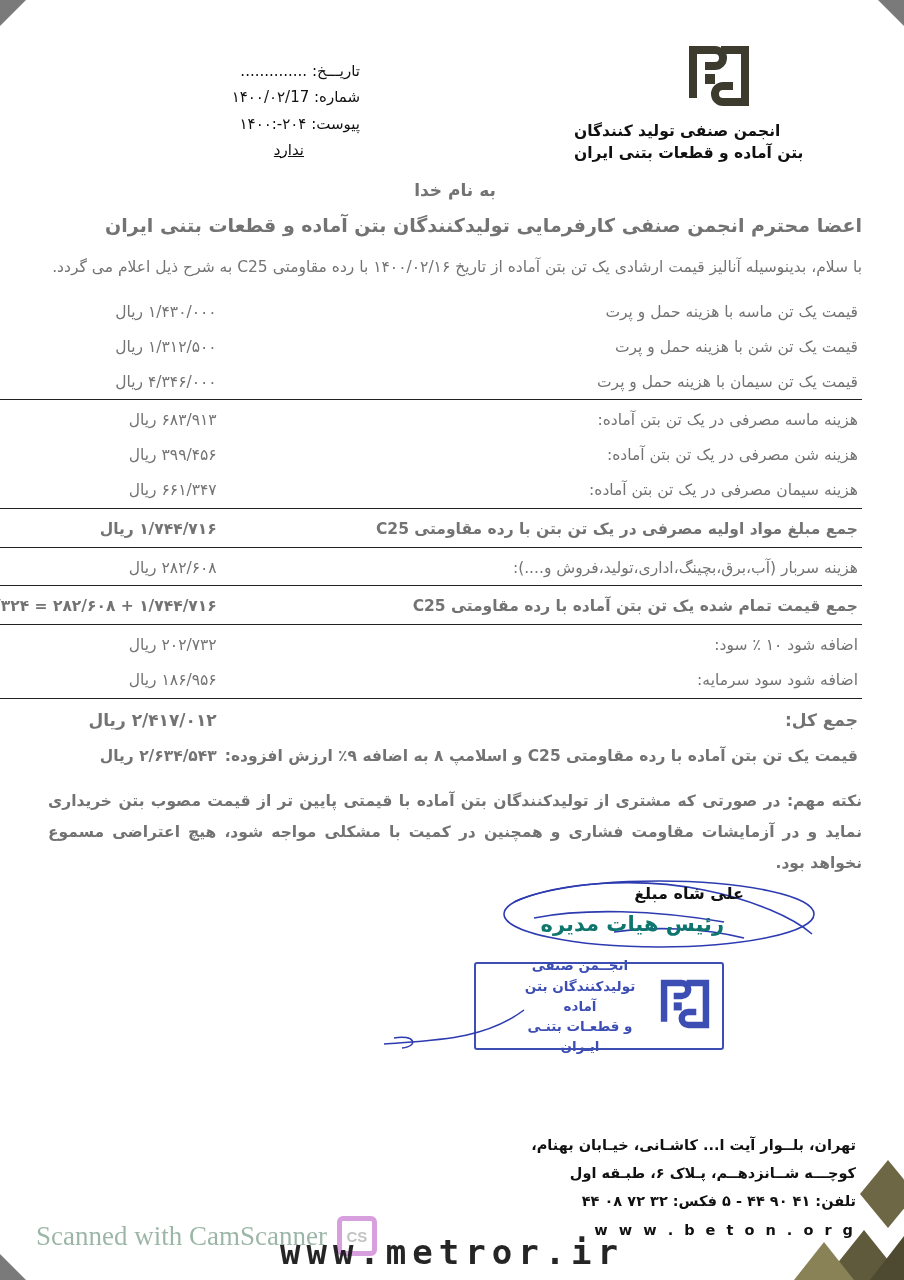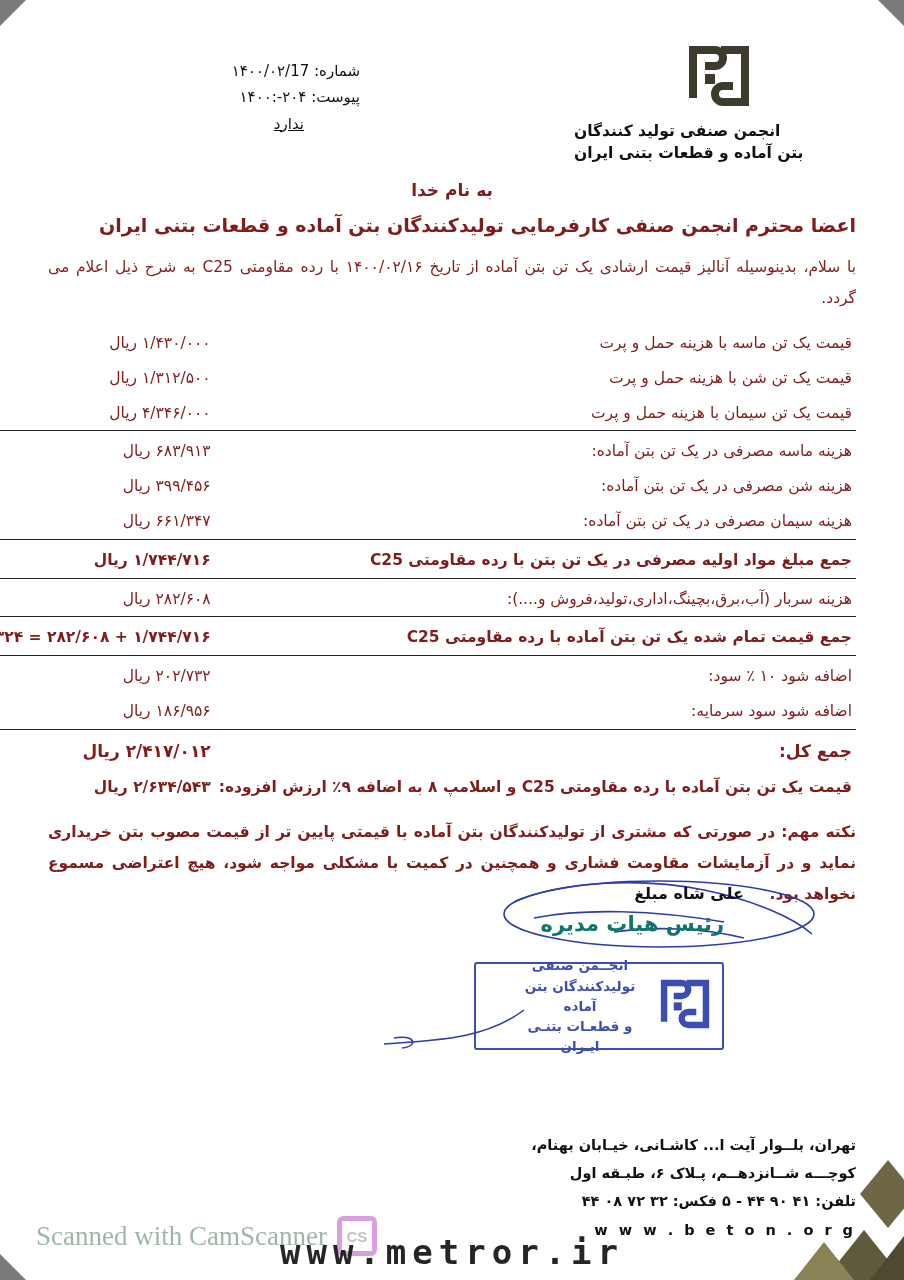--- a/index.html
+++ b/index.html
@@ -93,23 +93,23 @@
     font-size: 15px;
     color: #111;
     text-decoration: underline;
   }
 
   
   .content {
     position: absolute;
     top: 180px;
     left: 48px;
-    right: 48px;
+    right: 42px;
     direction: rtl;
-    color: #7f1d1d;
+    color: #737373;
   }
   .bismillah {
     text-align: center;
     font-size: 17px;
     font-weight: bold;
     margin-bottom: 14px;
   }
   .addressee {
     text-align: right;
     font-size: 19px;
@@ -307,20 +307,24 @@
         </svg>
       </div>
       <div class="org-name">
         <div>انجمن صنفی تولید کنندگان</div>
         <div>بتن آماده و قطعات بتنی ایران</div>
       </div>
     </div>
 
     <div class="meta">
       <div class="meta-row">
+        <span class="meta-label">تاریـــخ:</span>
+        <span class="meta-value">..............</span>
+      </div>
+      <div class="meta-row">
         <span class="meta-label">شماره:</span>
         <span class="meta-value">۱۴۰۰/۰۲/17</span>
       </div>
       <div class="meta-row">
         <span class="meta-label">پیوست:</span>
         <span class="meta-value">۲۰۴-:۱۴۰۰</span>
       </div>
       <div class="meta-note">ندارد</div>
     </div>
 

